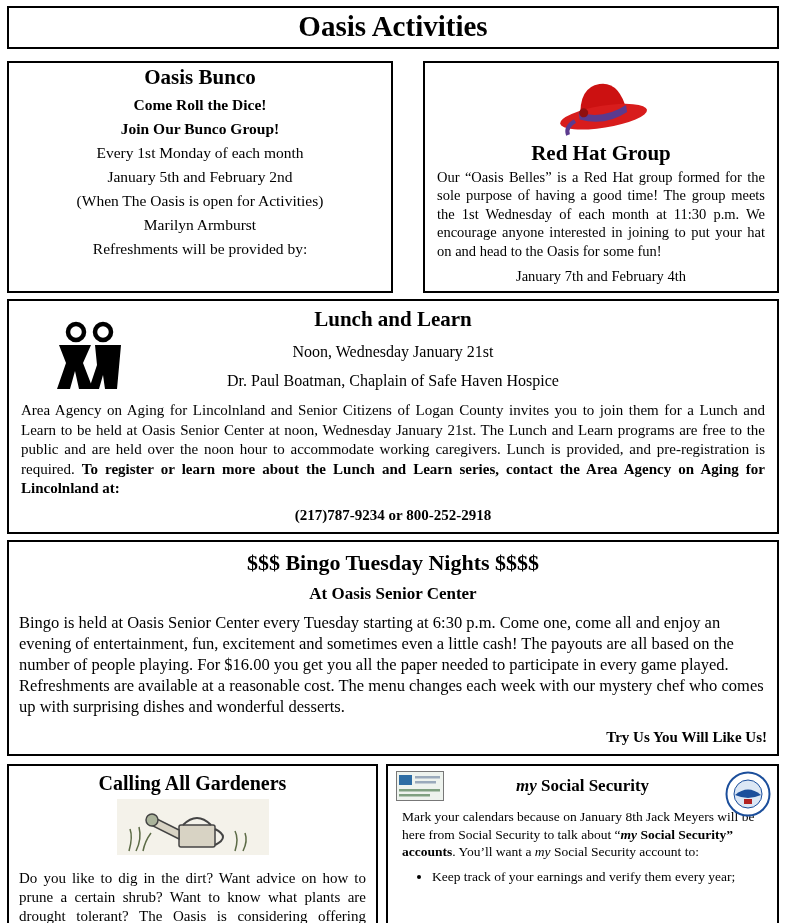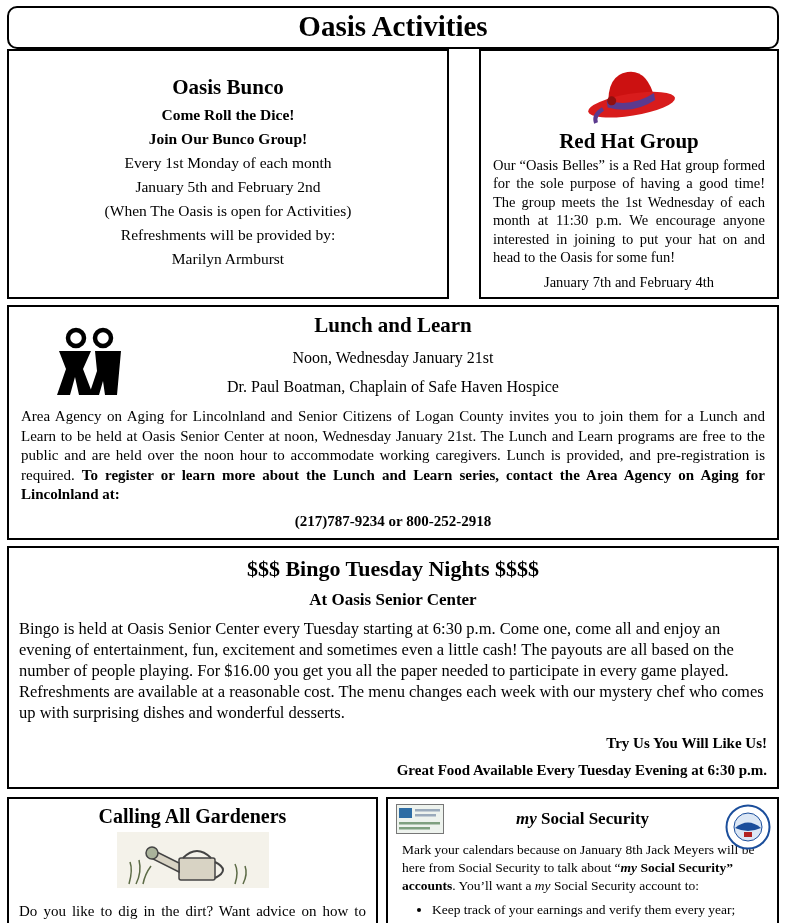--- a/index.html
+++ b/index.html
@@ -11,33 +11,32 @@
   }
   .page { padding: 6px 7px 8px 7px; }
 
   .box { border: 2px solid #000; background: #fff; }
 
   .title-box {
     text-align: center;
     font-size: 29px;
     font-weight: bold;
     padding: 2px 0 4px 0;
-    margin-bottom: 0;
-    border-radius: 10px;
+    margin-bottom: 12px;
   }
 
   .row { display: flex; align-items: stretch; }
   .row-1 { gap: 30px; margin-bottom: 6px; }
   .row-3 { gap: 8px; }
 
   
   .bunco-box {
-    width: 442px;
+    width: 386px;
     min-height: 200px;
-    padding: 22px 10px;
+    padding: 0 10px;
     text-align: center;
   }
   .bunco-box h2 { font-size: 21px; margin: 2px 0 6px 0; }
   .bunco-line { font-size: 15.5px; margin: 6px 0; }
   .bunco-line.bold { font-weight: bold; }
 
   
   .redhat-box {
     flex: 1;
     min-height: 200px;
@@ -142,22 +141,22 @@
 
   <div class="row row-1">
 
     <div class="box bunco-box">
       <h2>Oasis Bunco</h2>
       <div class="bunco-line bold">Come Roll the Dice!</div>
       <div class="bunco-line bold">Join Our Bunco Group!</div>
       <div class="bunco-line">Every 1st Monday of each month</div>
       <div class="bunco-line">January 5th and February 2nd</div>
       <div class="bunco-line">(When The Oasis is open for Activities)</div>
+      <div class="bunco-line">Marilyn Armburst</div>
       <div class="bunco-line">Refreshments will be provided by:</div>
-      <div class="bunco-line">Marilyn Armburst</div>
     </div>
 
     <div class="box redhat-box">
       <div class="redhat-hat">
         <svg width="112" height="62" viewBox="0 0 112 62" aria-hidden="true">
           <g transform="rotate(-9 56 32)">
             <path d="M34 40 Q37 9 58 9 Q78 9 81 40 Z" fill="#cc1111"></path>
             <ellipse cx="57" cy="42" rx="44" ry="11" fill="#d81c1c"></ellipse>
             <path d="M33 34 Q57 45 81 34 L81 41 Q57 52 33 41 Z" fill="#5b3a8e"></path>
             <circle cx="38" cy="35" r="4.5" fill="#8f0f0f"></circle>
@@ -188,21 +187,20 @@
       <span>Area Agency on Aging for Lincolnland and Senior Citizens of Logan County invites you to join them for a Lunch and Learn to be held at Oasis Senior Center at noon, Wednesday January 21st.  The Lunch and Learn programs are free to the public and are held over the noon hour to accommodate working caregivers.  Lunch is provided, and pre-registration is required. </span><span class="bold">To register or learn more about the Lunch and Learn series, contact the Area Agency on Aging for Lincolnland at:</span>
     </div>
     <div class="lunch-phone">(217)787-9234 or 800-252-2918</div>
   </div>
 
   <div class="box bingo-box">
     <h2>$$$ Bingo Tuesday Nights $$$$</h2>
     <div class="bingo-sub">At Oasis Senior Center</div>
     <div class="bingo-body">Bingo is held at Oasis Senior Center every Tuesday starting at 6:30 p.m.  Come one, come all and enjoy an evening of entertainment, fun, excitement and sometimes even a little cash!  The payouts are all based on the number of people playing.  For $16.00 you get you all the paper needed to participate in every game played.  Refreshments are available at a reasonable cost.  The menu changes each week with our mystery chef  who comes up with surprising dishes and wonderful desserts.</div>
     <div class="bingo-tag bingo-tag-1">Try Us You Will Like Us!</div>
-    <div class="bingo-tag bingo-tag-2">Great Food Available Every Tuesday Evening at 6:30 p.m.</div>
   </div>
 
   <div class="row row-3">
 
     <div class="box garden-box">
       <h2>Calling All Gardeners</h2>
       <div class="garden-img">
         <svg width="152" height="56" viewBox="0 0 152 56" aria-hidden="true">
           <rect width="152" height="56" fill="#f4f2ea"></rect>
           <path d="M12 52 q4 -14 1 -22 M19 52 q6 -12 3 -24 M26 52 q2 -10 8 -18 M118 52 q4 -12 0 -20 M126 52 q5 -10 2 -18" stroke="#5c6b46" stroke-width="1.5" fill="none"></path>

